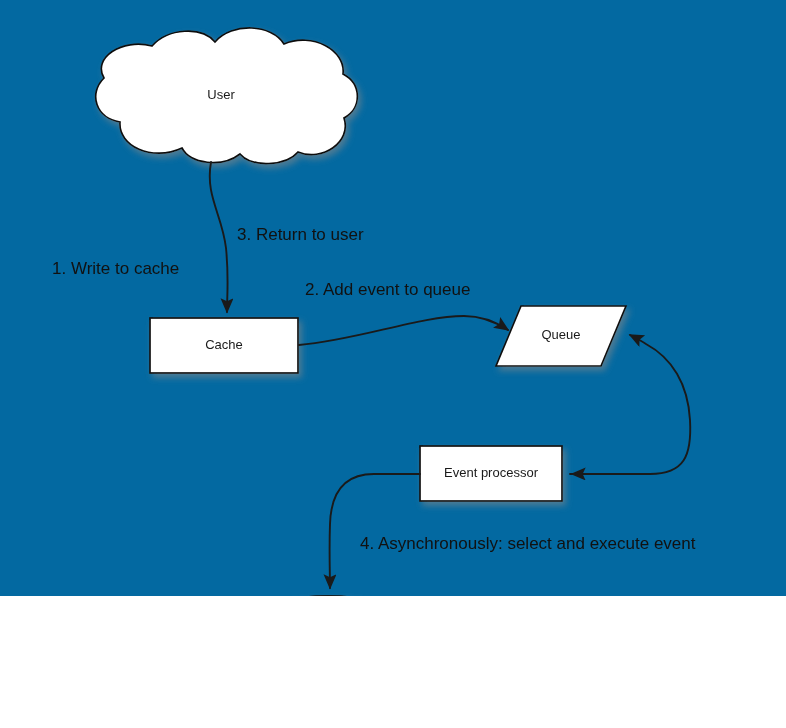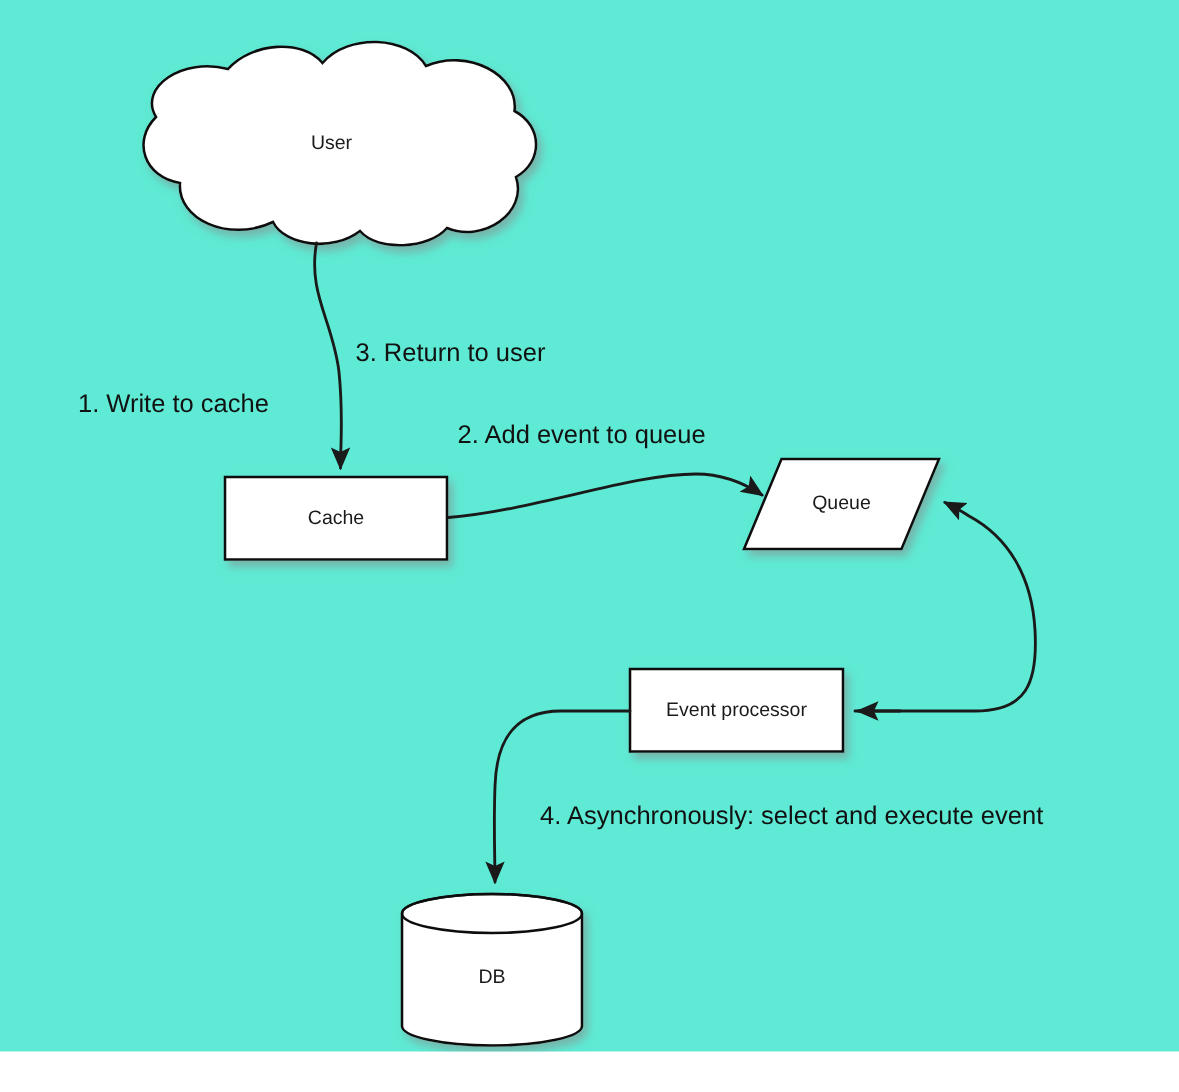--- a/index.html
+++ b/index.html
@@ -10,22 +10,22 @@
   }
   body {
     width: 786px;
     height: 728px;
     font-family: "Liberation Sans", sans-serif;
     -webkit-font-smoothing: antialiased;
   }
   #diagram-canvas {
     position: relative;
     width: 786px;
-    height: 701px;
-    background: #5eead4;
+    height: 596px;
+    background: #0369a1;
     overflow: hidden;
   }
   #diagram-svg {
     position: absolute;
     left: 0;
     top: 0;
     width: 786px;
     height: 728px;
   }
   .node-label {

